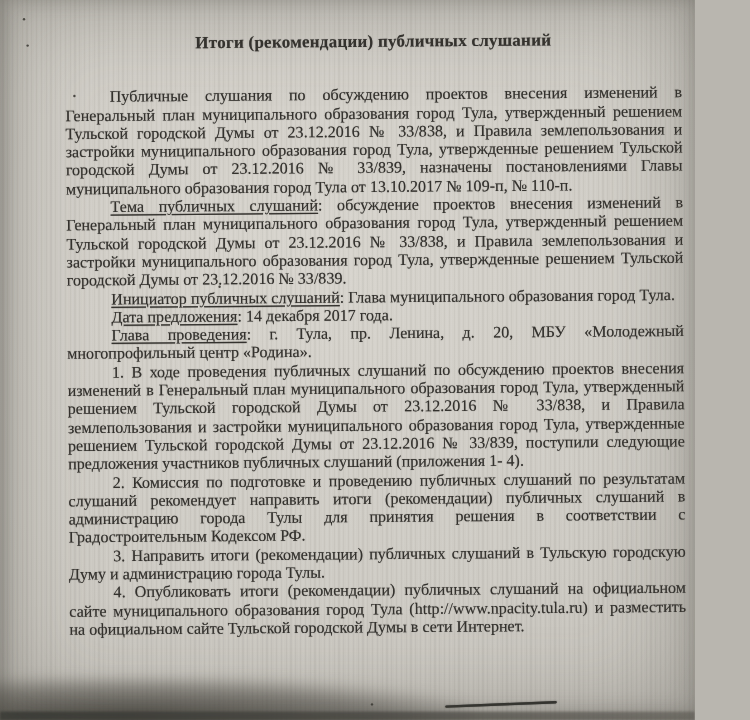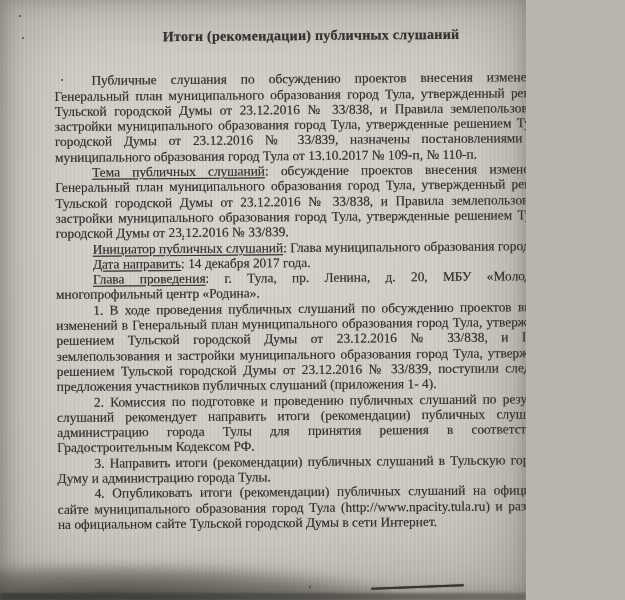--- a/index.html
+++ b/index.html
@@ -3,21 +3,21 @@
 <meta charset="utf-8">
 <style>
   html, body { margin: 0; padding: 0; }
   body {
     width: 625px; height: 600px;
     font-family: "Liberation Serif", "DejaVu Serif", serif;
     background: #b9b6af;
   }
   .photo {
     position: relative;
-    width: 526px; height: 600px;
+    width: 579px; height: 600px;
     overflow: hidden;
     background: radial-gradient(ellipse 130% 105% at 45% 35%,
                 #d7d4cd 0%, #cdcac3 48%, #beBBb4 82%, #b2afa8 100%);
   }
   .streaks {
     position: absolute; inset: 0;
     background: repeating-linear-gradient(90deg,
       rgba(255,255,255,0.05) 0px, rgba(255,255,255,0.05) 1px,
       rgba(0,0,0,0.00) 1px,  rgba(0,0,0,0.00) 2px,
       rgba(0,0,0,0.035) 2px, rgba(0,0,0,0.035) 3px,
@@ -77,21 +77,21 @@
 
   <div class="page-content">
     <h1 class="doc-title">Итоги (рекомендации) публичных слушаний</h1>
 
     <p><span>Публичные слушания по обсуждению проектов внесения изменений в Генеральный план муниципального образования город Тула, утвержденный решением Тульской городской Думы от 23.12.2016 № 33/838, и Правила землепользования и застройки муниципального образования город Тула, утвержденные решением Тульской городской Думы от 23.12.2016 № 33/839, назначены постановлениями Главы муниципального образования город Тула от 13.10.2017 № 109-п, № 110-п.</span></p>
 
     <p><span class="u">Тема публичных слушаний</span><span>: обсуждение проектов внесения изменений в Генеральный план муниципального образования город Тула, утвержденный решением Тульской городской Думы от 23.12.2016 № 33/838, и Правила землепользования и застройки муниципального образования город Тула, утвержденные решением Тульской городской Думы от 23.12.2016 № 33/839.</span></p>
 
     <p><span class="u">Инициатор публичных слушаний</span><span>: Глава муниципального образования город Тула.</span></p>
 
-    <p><span class="u">Дата направить</span><span>: 14 декабря 2017 года.</span></p>
+    <p><span class="u">Дата предложения</span><span>: 14 декабря 2017 года.</span></p>
 
     <p><span class="u">Глава проведения</span><span>: г. Тула, пр. Ленина, д. 20, МБУ «Молодежный многопрофильный центр «Родина».</span></p>
 
     <p><span>1. В ходе проведения публичных слушаний по обсуждению проектов внесения изменений в Генеральный план муниципального образования город Тула, утвержденный решением Тульской городской Думы от 23.12.2016 № 33/838, и Правила землепользования и застройки муниципального образования город Тула, утвержденные решением Тульской городской Думы от 23.12.2016 № 33/839, поступили следующие предложения участников публичных слушаний (приложения 1- 4).</span></p>
 
     <p><span>2. Комиссия по подготовке и проведению публичных слушаний по результатам слушаний рекомендует направить итоги (рекомендации) публичных слушаний в администрацию города Тулы для принятия решения в соответствии с Градостроительным Кодексом РФ.</span></p>
 
     <p><span>3. Направить итоги (рекомендации) публичных слушаний в Тульскую городскую Думу и администрацию города Тулы.</span></p>
 
     <p><span>4. Опубликовать итоги (рекомендации) публичных слушаний на официальном сайте муниципального образования город Тула (http://www.npacity.tula.ru) и разместить на официальном сайте Тульской городской Думы в сети Интернет.</span></p>

